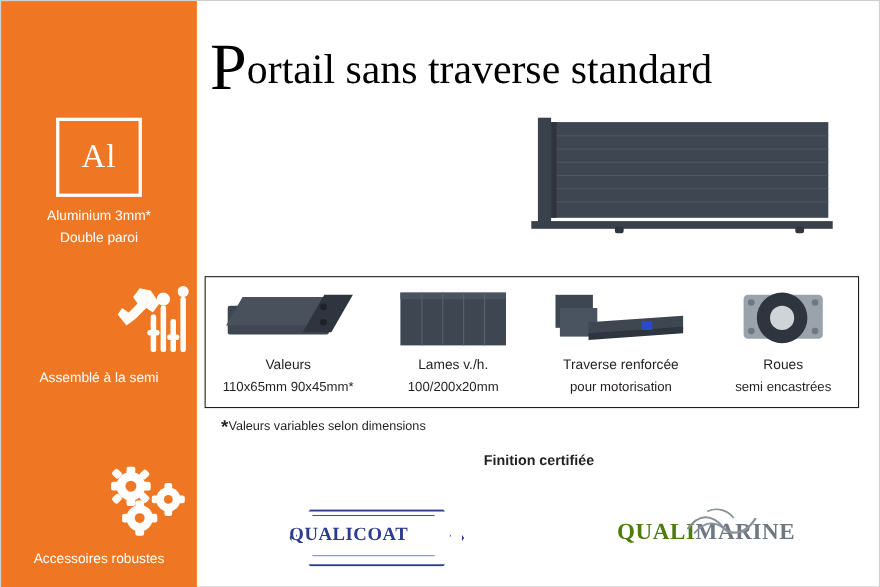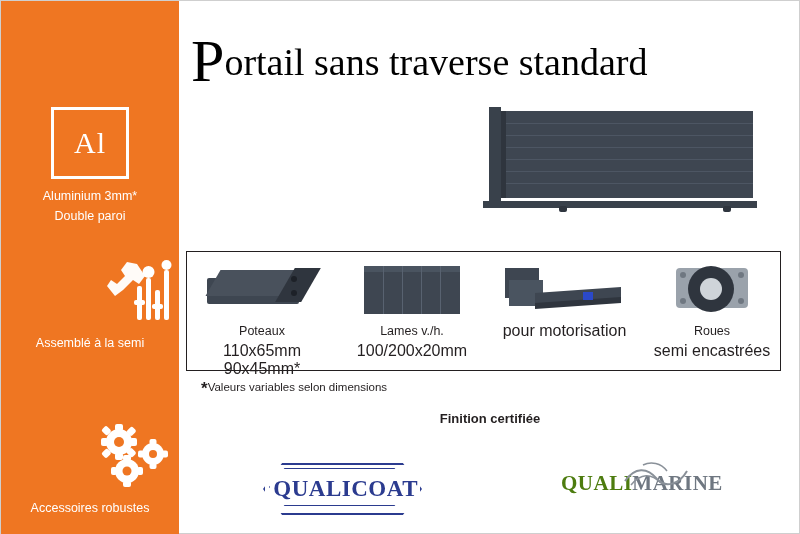--- a/index.html
+++ b/index.html
@@ -86,21 +86,21 @@
     background:#ffffff;
   }
   .comp{
     position:absolute;top:0;height:120px;text-align:center;
   }
   .comp .art{height:62px;position:relative;margin-top:6px;}
   .comp .lbl{
     font-size:12.5px;color:#231f20;line-height:18px;margin-top:2px;
     font-family:"Liberation Sans", sans-serif;
   }
-  .comp .lbl.small{font-size:16px;}
+  .comp .lbl.small{font-size:12px;}
   
   .post-art{position:absolute;left:50%;top:6px;transform:translateX(-50%) ;width:110px;height:52px;}
   .post-body{
     position:absolute;left:0;top:14px;width:92px;height:26px;background:#3e4651;
     border-radius:2px;
   }
   .post-top{
     position:absolute;left:6px;top:6px;width:92px;height:26px;background:#49515c;
     transform:skewX(-30deg);
   }
@@ -146,23 +146,23 @@
     background:#ffffff;
     border:2px solid #2b3b8f;
     clip-path:polygon(12% 0,88% 0,100% 50%,88% 100%,12% 100%,0 50%);
   }
   .qc-inner{
     position:absolute;left:6px;top:5px;width:139px;height:36px;
     border:1px solid #2b3b8f;
     clip-path:polygon(11% 0,89% 0,100% 50%,89% 100%,11% 100%,0 50%);
   }
   .qc-text{
-    position:absolute;left:0;top:13px;width:155px;text-align:right;
+    position:absolute;left:0;top:13px;width:155px;text-align:left;
     font-family:"Liberation Serif", serif;
-    font-size:23px;font-weight:bold;color:#2b3b8f;letter-spacing:0.5px;
+    font-size:17px;font-weight:bold;color:#2b3b8f;letter-spacing:0.5px;
   }
   .qualimarine{
     position:absolute;left:560px;top:470px;width:150px;height:34px;
     font-family:"Liberation Serif", serif;
   }
   .qm-text{font-size:21px;letter-spacing:0.5px;}
   .qm-quali{color:#4d7c0f;font-weight:bold;}
   .qm-marine{color:#6f7781;font-weight:bold;}
   .qm-wave{position:absolute;left:62px;top:-10px;width:70px;height:26px;}
   
@@ -265,21 +265,21 @@
     <div class="comp" style="left:0px;width:150px;">
       <div class="art">
         <div class="post-art">
           <div class="post-body"></div>
           <div class="post-top"></div>
           <div class="post-cap"></div>
           <div class="post-hole" style="left:84px;top:12px;"></div>
           <div class="post-hole" style="left:84px;top:26px;"></div>
         </div>
       </div>
-      <div class="lbl">Poteaux</div>
+      <div class="lbl">Valeurs</div>
       <div class="lbl small">110x65mm 90x45mm*</div>
     </div>
 
     <div class="comp" style="left:150px;width:150px;">
       <div class="art">
         <div class="lame-art">
           <div class="sh"></div>
           <div class="v" style="left:19px"></div>
           <div class="v" style="left:38px"></div>
           <div class="v" style="left:57px"></div>
@@ -293,20 +293,21 @@
     <div class="comp" style="left:300px;width:155px;">
       <div class="art">
         <div class="trav-art">
           <div class="trav-block"></div>
           <div class="trav-block2"></div>
           <div class="trav-beam"></div>
           <div class="trav-beam2"></div>
           <div class="trav-led"></div>
         </div>
       </div>
+      <div class="lbl">Traverse renforcée</div>
       <div class="lbl small">pour motorisation</div>
     </div>
 
     <div class="comp" style="left:455px;width:140px;">
       <div class="art">
         <div class="roue-art">
           <div class="roue-plate"></div>
           <div class="roue-tyre"></div>
           <div class="roue-hub"></div>
           <div class="roue-bolt" style="left:8px;top:10px;"></div>

